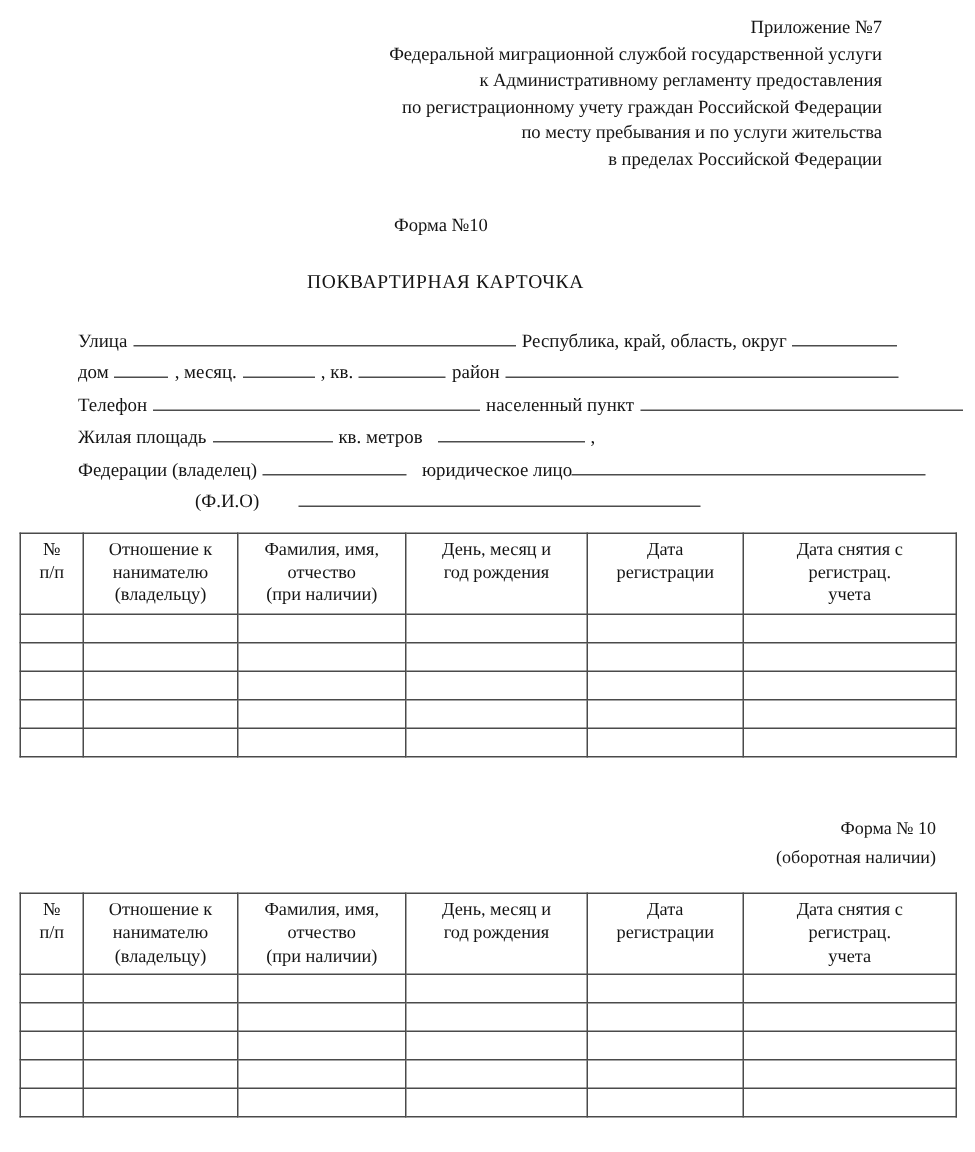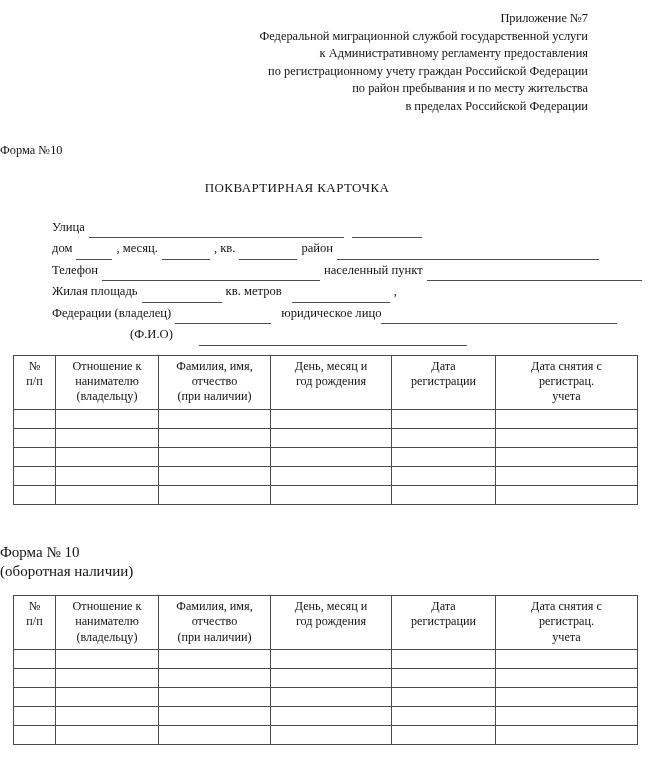--- a/index.html
+++ b/index.html
@@ -29,21 +29,21 @@
   .doc-header {
     text-align: right;
     padding: 10px 62px 0 0;
     font-size: 12.4px;
     line-height: 17.6px;
   }
   .doc-header .line { display: block; white-space: nowrap; }
 
   
   .form-no {
-    text-align: left;
+    text-align: center;
     padding: 27px 62px 0 0;
     font-size: 12.4px;
   }
 
   
   .main-title {
     text-align: center;
     font-size: 13px;
     letter-spacing: 0.4px;
     padding-top: 22px;
@@ -51,21 +51,20 @@
   }
 
   
   .fields {
     padding: 21px 0 0 52px;
     font-size: 12.6px;
     line-height: 21.5px;
   }
   .frow {
     display: flex;
-    align-items: flex-end;
     white-space: nowrap;
     height: 21.5px;
   }
   .lbl { flex: none; }
   .rule {
     flex: none;
     border-bottom: 1px solid #4d4d4d;
     height: 13px;
     margin: 0 4px;
   }
@@ -100,22 +99,22 @@
   col.c2 { width: 103px; }
   col.c3 { width: 112px; }
   col.c4 { width: 121px; }
   col.c5 { width: 104px; }
   col.c6 { width: 142px; }
 
   .t1 { margin-top: 9px; }
 
   
   .mid-caption {
-    text-align: left;
-    font-size: 15px;
+    text-align: right;
+    font-size: 12px;
     line-height: 19px;
     padding-top: 38px;
     padding-right: 26px;
   }
   .mid-caption .l2 { display: block; }
 
   .t2 { margin-top: 14px; }
 
   
   .footer {
@@ -128,33 +127,34 @@
 </head>
 <body>
 
 <div class="page">
 
   <div class="doc-header">
     <span class="line">Приложение №7</span>
     <span class="line">Федеральной миграционной службой государственной услуги</span>
     <span class="line">к Административному регламенту предоставления</span>
     <span class="line">по регистрационному учету граждан Российской Федерации</span>
-    <span class="line">по район пребывания и по месту жительства</span>
+    <span class="line">по месту пребывания и по услуги жительства</span>
     <span class="line">в пределах Российской Федерации</span>
   </div>
 
   <div class="form-no">Форма №10</div>
 
   <div class="main-title">ПОКВАРТИРНАЯ КАРТОЧКА</div>
 
   <div class="fields">
 
     <div class="frow">
       <span class="lbl">Улица</span>
       <span class="rule" style="width:255px"></span>
+      <span class="lbl">Республика, край, область, округ</span>
       <span class="rule" style="width:70px"></span>
     </div>
 
     <div class="frow">
       <span class="lbl">дом</span>
       <span class="rule" style="width:36px"></span>
       <span class="lbl">, месяц.</span>
       <span class="rule" style="width:48px"></span>
       <span class="lbl">, кв.</span>
       <span class="rule" style="width:58px"></span>

